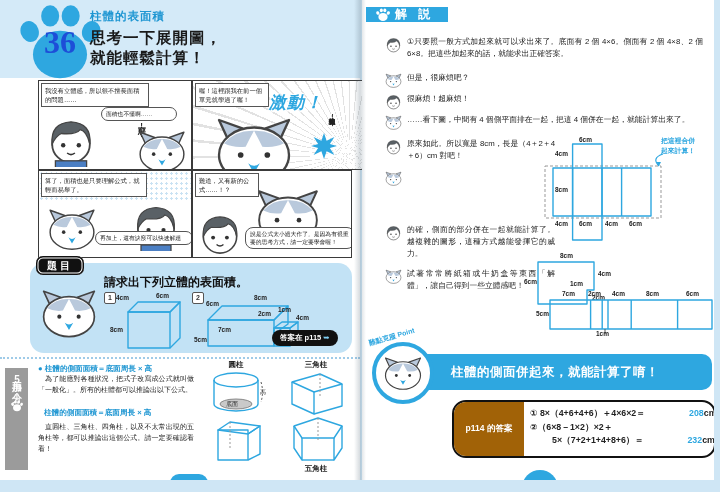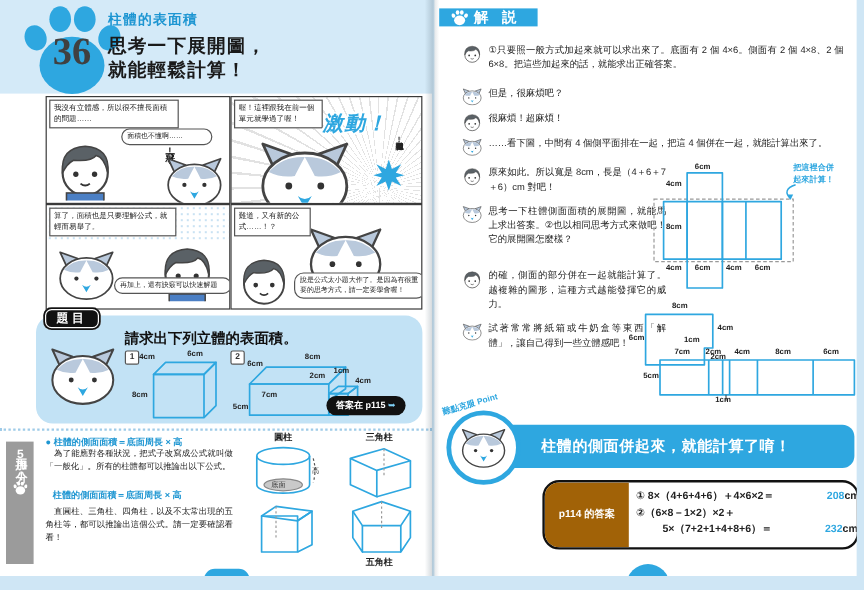--- a/index.html
+++ b/index.html
@@ -5,21 +5,21 @@
   html,body{margin:0;padding:0;}
   body{font-family:"Liberation Sans","DejaVu Sans",sans-serif;background:#cfe6f5;}
   #spread{position:relative;width:720px;height:492px;overflow:hidden;background:#cfe6f5;}
   .abs{position:absolute;}
   .page{background:#fff;}
   
   #left-page{left:0;top:0;width:360px;height:480px;}
   #lp-header{left:0;top:0;width:360px;height:78px;background:#d4eaf8;}
   #paw-badge{left:8px;top:2px;width:104px;height:82px;}
   #paw-badge svg{fill:#2ea7e0;}
-  #lesson-num{left:30px;top:24px;width:60px;text-align:center;color:#404040;font-family:"Liberation Serif",serif;font-size:32px;font-weight:bold;}
+  #lesson-num{left:30px;top:24px;width:60px;text-align:center;color:#1d4ed8;font-family:"Liberation Serif",serif;font-size:32px;font-weight:bold;}
   #lp-category{left:90px;top:9px;color:#1e96d2;font-size:11.5px;font-weight:bold;letter-spacing:1px;}
   .lp-title{left:90px;color:#1a1a1a;font-size:15.5px;font-weight:bold;letter-spacing:1px;}
   
   .panel{background:#fff;border:1.5px solid #3a3a3a;overflow:hidden;}
   .cap{position:absolute;background:#fff;border:1px solid #555;padding:2px 3px;font-size:6.3px;line-height:1.45;color:#222;z-index:4;}
   .bubble{position:absolute;background:#fff;border:1px solid #555;border-radius:8px;padding:2px 4px;font-size:5.8px;line-height:1.4;color:#222;z-index:4;}
   .vtext{writing-mode:vertical-rl;text-orientation:upright;font-weight:bold;color:#222;}
   .speed{background:repeating-conic-gradient(from 0deg at 78% 85%, #ffffff 0 5deg, #e2e2e2 5deg 6deg);}
   .dots{background-image:radial-gradient(#c9e2f3 1px, transparent 1.2px);background-size:5px 5px;}
   .shout-big{color:#2ea7e0;font-size:17px;font-weight:bold;font-style:italic;letter-spacing:1px;
@@ -126,21 +126,21 @@
       <div class="abs vtext" style="left:96px;top:40px;font-size:8px;">可惡!!</div>
       <svg class="abs" style="left:6px;top:32px;" width="52" height="54" viewBox="0 0 40 40">
           <use href="#sym-boy"></use>
           <rect x="8" y="36" width="24" height="10" fill="#4b7fc4" stroke="#444" stroke-width="1"></rect>
         </svg>
       <svg class="abs" style="left:98px;top:48px;" width="50" height="44" viewBox="0 0 48 42">
           <use href="#sym-cat"></use>
         </svg>
     </div>
 
-    <div class="abs panel speed" style="left:192px;top:80px;width:158px;height:88px;">
+    <div class="abs panel speed" style="left:192px;top:80px;width:158px;height:88px;padding-left:43px;">
       <div class="cap" style="left:2px;top:2px;width:66px;">喔！這裡跟我在前一個單元就學過了喔！</div>
       <div class="abs shout-big" style="left:76px;top:10px;">激動！</div>
       <div class="abs vtext" style="left:134px;top:32px;font-size:6.5px;">似曾相識!!</div>
       <svg class="abs" style="left:118px;top:52px;" width="26" height="26" viewBox="0 0 40 40">
           <use href="#sym-burst"></use>
         </svg>
       <svg class="abs" style="left:20px;top:34px;" width="82" height="70" viewBox="0 0 48 42">
           <use href="#sym-cat"></use>
         </svg>
     </div>
@@ -294,27 +294,26 @@
   <div class="dlg" style="left:385px;top:114px;width:318px;">
     <svg class="avatar" viewBox="0 0 48 42">
         <use href="#sym-cat"></use>
       </svg>
     <div class="txt">……看下圖，中間有 4 個側平面排在一起，把這 4 個併在一起，就能計算出來了。</div>
   </div>
   <div class="dlg" style="left:385px;top:138px;width:170px;">
     <svg class="avatar" viewBox="0 0 40 40">
         <use href="#sym-boy"></use>
       </svg>
-    <div class="txt">原來如此。所以寬是 8cm，長是（4＋6＋7＋6）cm 對吧！</div>
+    <div class="txt">原來如此。所以寬是 8cm，長是（4＋2＋4＋6）cm 對吧！</div>
   </div>
   <div class="dlg" style="left:385px;top:170px;width:170px;">
     <svg class="avatar" viewBox="0 0 48 42">
         <use href="#sym-cat"></use>
       </svg>
-    <div class="txt">思考一下柱體側面面積的展開圖，就能馬上求出答案。②也以相同思考方式來做吧！它的展開圖怎麼樣？</div>
   </div>
   <div class="dlg" style="left:385px;top:224px;width:170px;">
     <svg class="avatar" viewBox="0 0 40 40">
         <use href="#sym-boy"></use>
       </svg>
     <div class="txt">的確，側面的部分併在一起就能計算了。越複雜的圖形，這種方式越能發揮它的威力。</div>
   </div>
   <div class="dlg" style="left:385px;top:268px;width:170px;">
     <svg class="avatar" viewBox="0 0 48 42">
         <use href="#sym-cat"></use>

